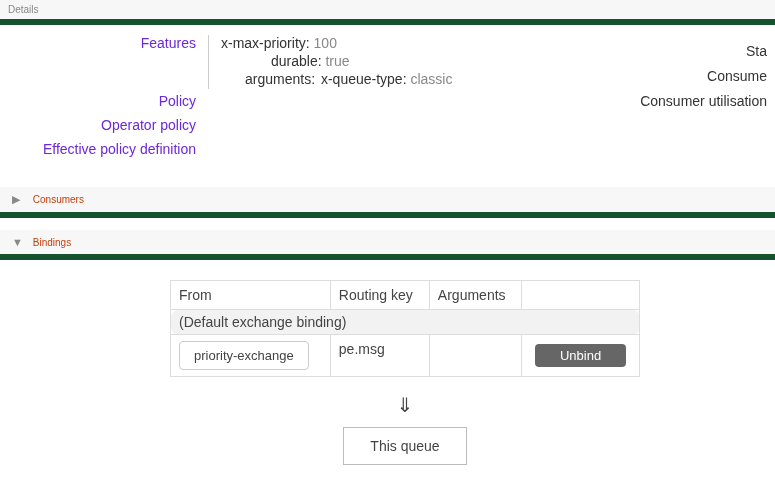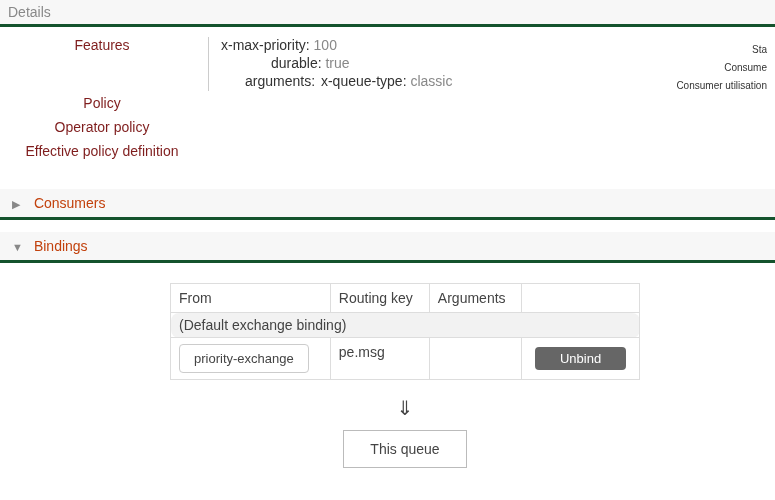--- a/index.html
+++ b/index.html
@@ -7,23 +7,23 @@
       margin: 0;
       padding: 0;
       font-family: "Segoe UI", Arial, sans-serif;
       font-size: 14px;
       color: #444;
       background: #fff;
       width: 775px;
     }
     .section-header {
       background: #f7f7f7;
-      border-bottom: 3px solid #14532d;
+      border-bottom: 6px solid #14532d;
       padding: 4px 8px;
-      font-size: 14px;
+      font-size: 10px;
       color: #888;
     }
     .section-header.collapsible {
       cursor: pointer;
       color: #c2410c;
       padding: 6px 12px;
       margin-top: 12px;
     }
     .section-header .tri {
       display: inline-block;
@@ -38,23 +38,23 @@
       padding: 10px 8px 10px 8px;
     }
     .feat-row {
       display: flex;
       align-items: flex-start;
       margin-bottom: 4px;
     }
     .feat-label {
       width: 200px;
       min-width: 200px;
-      text-align: center;
+      text-align: right;
       padding-right: 12px;
-      color: #7f1d1d;
+      color: #6d28d9;
     }
     .feat-val {
       flex: 1;
       border-left: 1px solid #ccc;
       padding-left: 12px;
       min-height: 20px;
     }
     .feat-val .kv {
       margin-bottom: 2px;
     }
@@ -63,21 +63,21 @@
     }
     .feat-val .kv .v {
       color: #888;
       margin-left: 0;
     }
     .right-meta {
       float: right;
       width: 160px;
       text-align: right;
       color: #333;
-      font-size: 10px;
+      font-size: 14px;
       line-height: 1.8;
       margin-top: 4px;
     }
     .bindings-wrap {
       clear: both;
       padding: 20px 0 20px 0;
       text-align: left;
     }
     .bindings-inner {
       margin-left: 170px;

